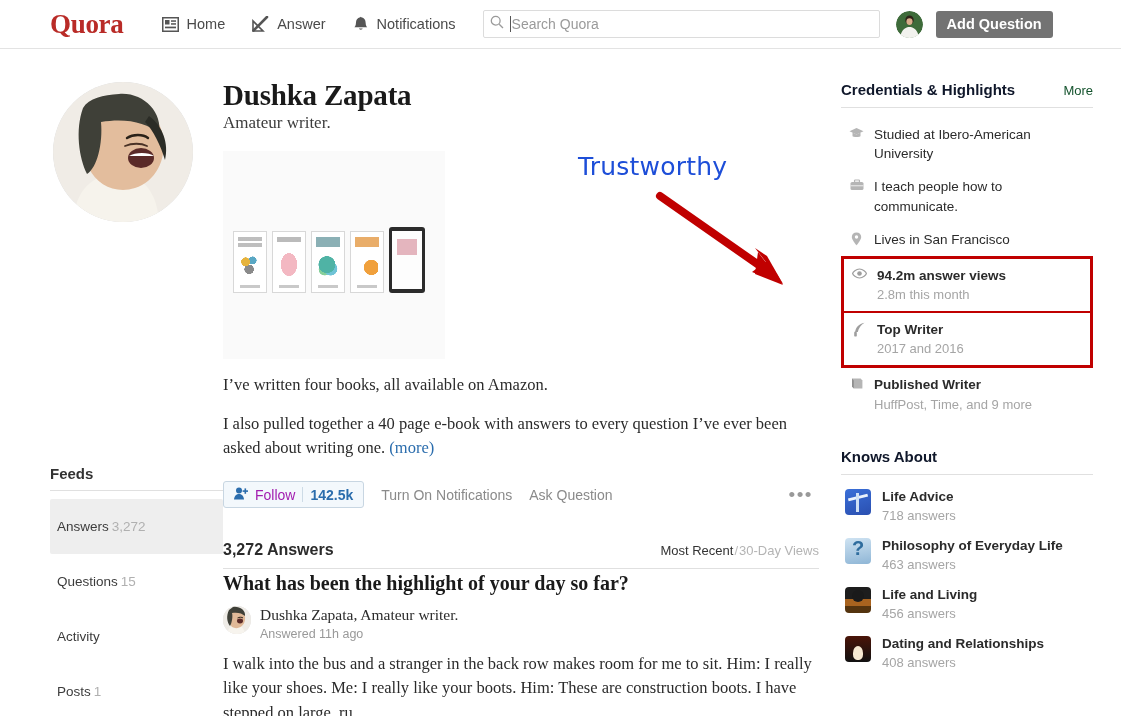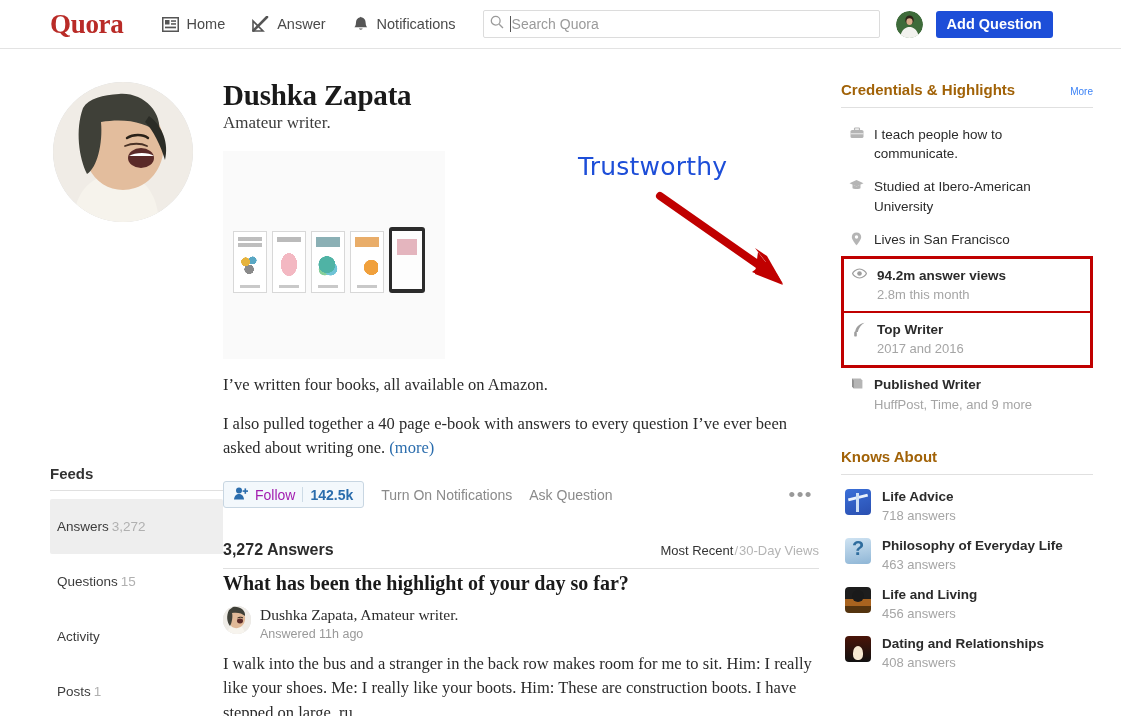--- a/index.html
+++ b/index.html
@@ -81,21 +81,21 @@
   .avatar-sm {
     width: 27px; height: 27px;
     border-radius: 50%;
     margin-left: 16px;
     overflow: hidden;
     cursor: pointer;
     flex: 0 0 auto;
   }
   .add-question {
     margin-left: 13px;
-    background: #1d4ed8;
+    background: #737373;
     color: #fff;
     border: none;
     border-radius: 3px;
     font-size: 14.5px;
     font-weight: bold;
     font-family: "Liberation Sans", sans-serif;
     padding: 0 11px;
     height: 27px;
     cursor: pointer;
     white-space: nowrap;
@@ -288,22 +288,22 @@
 
   
   .right-inner { margin-top: 32px; }
   .sec-head {
     display: flex;
     align-items: baseline;
     justify-content: space-between;
     padding-bottom: 9px;
     border-bottom: 1px solid #e0e0e0;
   }
-  .sec-title { font-size: 15px; font-weight: bold; color: #a16207; }
-  .sec-more { font-size: 10px; color: #3b82f6; cursor: pointer; }
+  .sec-title { font-size: 15px; font-weight: bold; color: #0f172a; }
+  .sec-more { font-size: 13px; color: #14532d; cursor: pointer; }
 
   .cred-list { margin-top: 10px; position: relative; }
   .cred-item {
     display: flex;
     gap: 10px;
     padding: 7px 6px 7px 8px;
     align-items: flex-start;
   }
   .cred-icon { width: 15px; flex: 0 0 15px; padding-top: 2px; display:flex; justify-content:center; }
   .cred-text { flex: 1; }
@@ -553,40 +553,40 @@
 
       <div class="sec-head">
         <span class="sec-title">Credentials &amp; Highlights</span>
         <span class="sec-more">More</span>
       </div>
 
       <div class="cred-list">
 
         <div class="cred-item">
           <span class="cred-icon">
+            <svg width="15" height="12" viewBox="0 0 15 12">
+              <path d="M7.5 1 L14.5 4.2 L7.5 7.4 L0.5 4.2 Z" fill="#b5b5b5"></path>
+              <path d="M3.5 5.6 L3.5 9 C3.5 10.4 11.5 10.4 11.5 9 L11.5 5.6 L7.5 7.6 Z" fill="#b5b5b5"></path>
+            </svg>
+          </span>
+          <span class="cred-text">
+            <span class="cred-main reg">Studied at Ibero-American University</span>
+          </span>
+        </div>
+
+        <div class="cred-item">
+          <span class="cred-icon">
             <svg width="14" height="12" viewBox="0 0 14 12">
               <rect x="0.5" y="3" width="13" height="8" rx="1.6" fill="#b5b5b5"></rect>
               <rect x="4.5" y="1" width="5" height="2.4" rx="0.8" fill="none" stroke="#b5b5b5" stroke-width="1.2"></rect>
               <rect x="0.5" y="6.2" width="13" height="1.1" fill="#e8e8e8"></rect>
             </svg>
           </span>
           <span class="cred-text">
             <span class="cred-main reg">I teach people how to communicate.</span>
-          </span>
-        </div>
-
-        <div class="cred-item">
-          <span class="cred-icon">
-            <svg width="15" height="12" viewBox="0 0 15 12">
-              <path d="M7.5 1 L14.5 4.2 L7.5 7.4 L0.5 4.2 Z" fill="#b5b5b5"></path>
-              <path d="M3.5 5.6 L3.5 9 C3.5 10.4 11.5 10.4 11.5 9 L11.5 5.6 L7.5 7.6 Z" fill="#b5b5b5"></path>
-            </svg>
-          </span>
-          <span class="cred-text">
-            <span class="cred-main reg">Studied at Ibero-American University</span>
           </span>
         </div>
 
         <div class="cred-item">
           <span class="cred-icon">
             <svg width="11" height="14" viewBox="0 0 11 14">
               <path d="M5.5 0.6 C2.6 0.6 0.8 2.6 0.8 5.1 C0.8 8.2 5.5 13.4 5.5 13.4 C5.5 13.4 10.2 8.2 10.2 5.1 C10.2 2.6 8.4 0.6 5.5 0.6 Z" fill="#b5b5b5"></path>
               <circle cx="5.5" cy="5" r="1.7" fill="#fff"></circle>
             </svg>
           </span>

